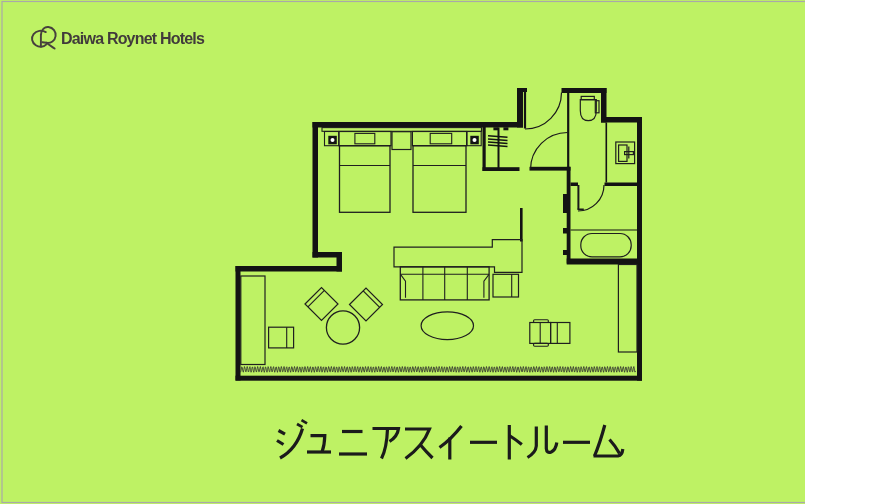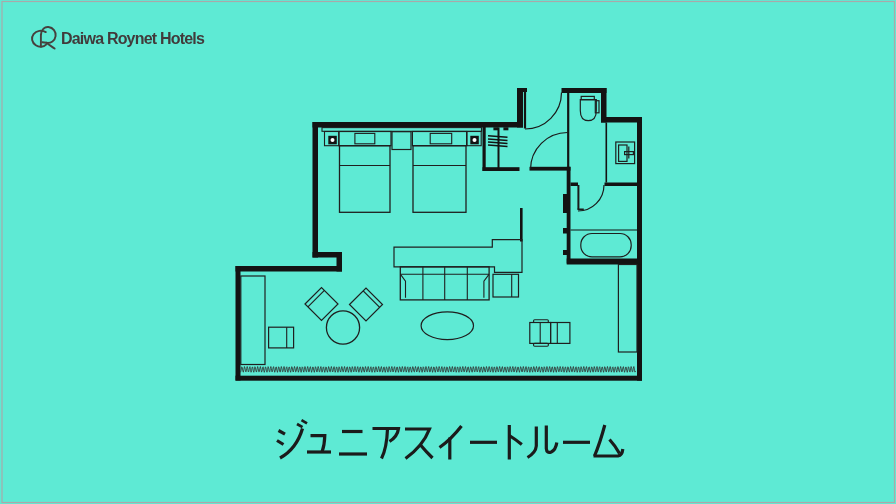--- a/index.html
+++ b/index.html
@@ -1,16 +1,16 @@
 <!DOCTYPE html>
 <html><head>
 <meta charset="utf-8">
 <style>
 html,body{margin:0;padding:0;background:#fff;}
-#page{position:relative;width:896px;height:504px;background:#5eead4;overflow:hidden;font-family:"Liberation Sans",sans-serif;}
+#page{position:relative;width:805px;height:504px;background:#bef264;overflow:hidden;font-family:"Liberation Sans",sans-serif;}
 svg{position:absolute;left:0;top:0;}
 </style>
 </head>
 <body>
 <div id="page">
 <svg width="896" height="504" viewBox="0 0 896 504">
 
   <rect x="2" y="1.5" width="892.5" height="501" fill="none" stroke="#a9a9a9" stroke-width="1.2"></rect>
 
   <g fill="none" stroke="#46403d" stroke-width="1.9" stroke-linecap="round">

